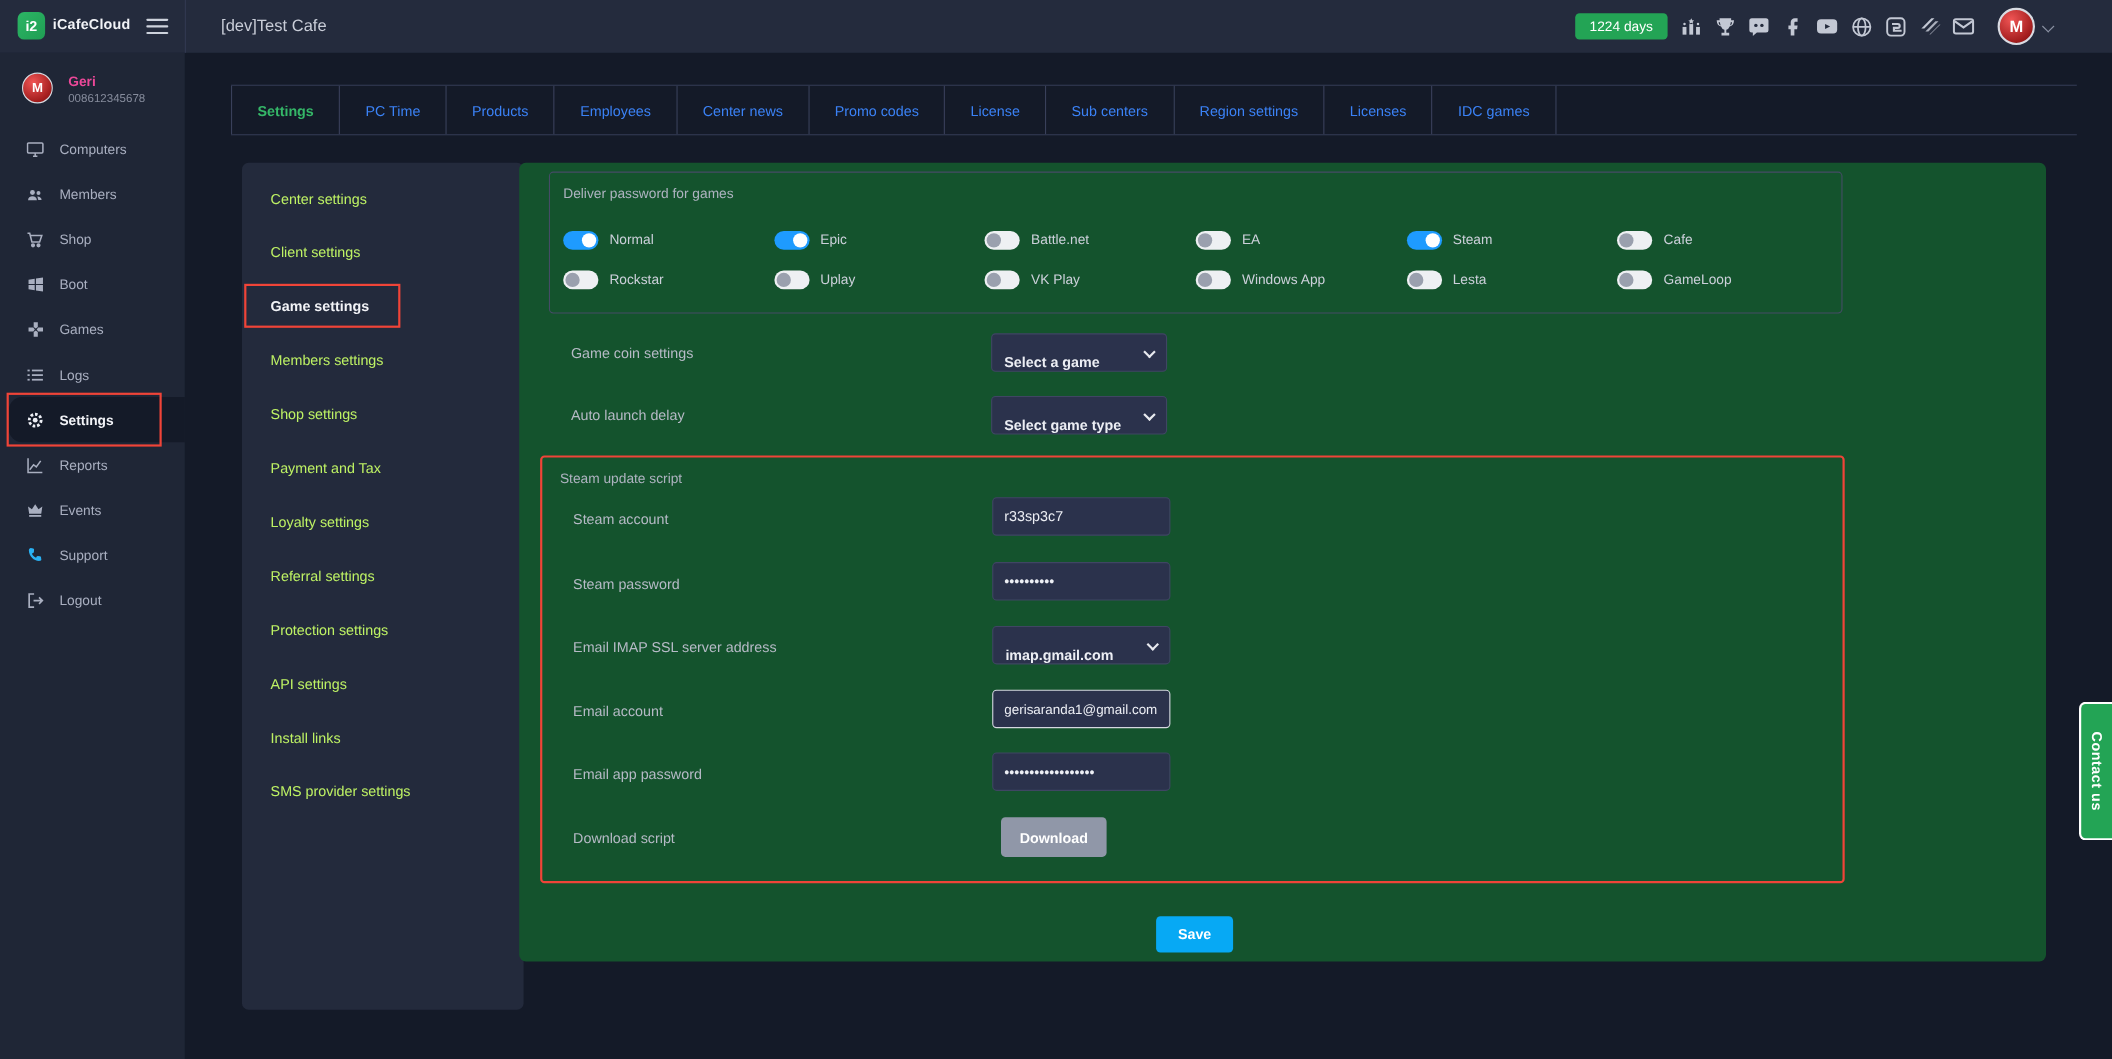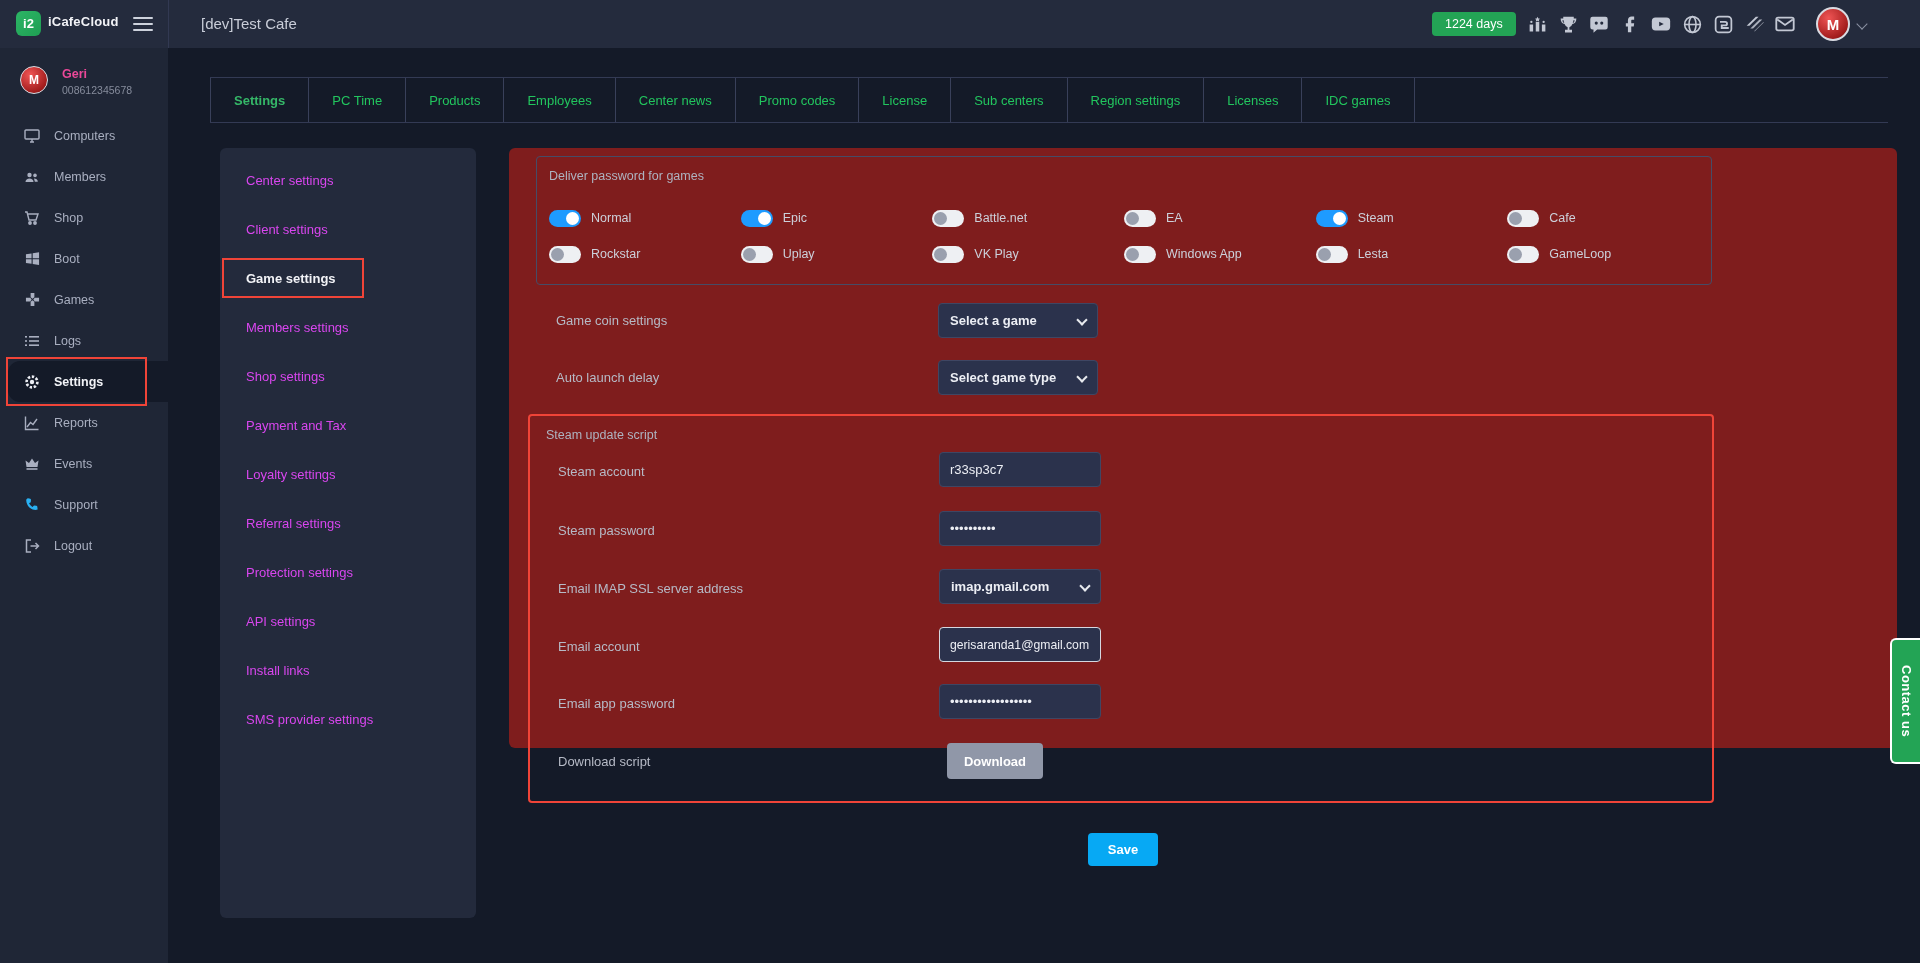--- a/index.html
+++ b/index.html
@@ -41,53 +41,53 @@
              color:#a9afc0; font-size:12.5px; cursor:pointer; }
   .sb-item .ic { width:16px; height:16px; display:flex; align-items:center; justify-content:center; }
   .sb-item.active { background:#141a28; border-radius:12px 0 0 12px; margin-left:8px; padding-left:16px;
                     color:#f2f3f7; font-weight:bold; }
   .red-box-settings { position:absolute; left:6px; top:309px; width:141px; height:49px;
                       border:2px solid #f04438; pointer-events:none; z-index:6; }
 
   
   .tabbar { position:absolute; left:210px; top:77px; width:1678px; height:46px;
             border-top:1px solid #333a54; border-bottom:1px solid #333a54; display:flex; }
-  .tab { height:100%; display:flex; align-items:center; padding:0 23px; font-size:13px; color:#22c55e;
+  .tab { height:100%; display:flex; align-items:center; padding:0 23px; font-size:13px; color:#3b82f6;
          border-right:1px solid #39405a; cursor:pointer; white-space:nowrap; }
   .tab:first-child { border-left:1px solid #39405a; }
   .tab.active { color:#35b768; font-weight:bold; }
 
   
   .submenu { position:absolute; left:220px; top:148px; width:256px; height:770px; background:#232a3c;
              border-radius:6px; padding-top:8px; }
-  .sm-item { height:49px; display:flex; align-items:center; padding-left:26px; color:#d946ef;
+  .sm-item { height:49px; display:flex; align-items:center; padding-left:26px; color:#bef264;
              font-size:13px; cursor:pointer; }
   .sm-item.active { color:#f2f3f7; font-weight:bold; }
   .red-box-game { position:absolute; left:2px; top:110px; width:142px; height:40px;
                   border:2px solid #f04438; pointer-events:none; }
 
   
-  .mainpanel { position:absolute; left:509px; top:148px; width:1388px; height:600px; background:#7f1d1d; border-radius:6px; }
+  .mainpanel { position:absolute; left:472px; top:148px; width:1388px; height:726px; background:#14532d; border-radius:6px; }
 
   .fs { position:absolute; border:1px solid #454c66; border-radius:4px; }
   .fs-deliver { left:27px; top:8px; width:1176px; height:129px; }
   .fs-legend { position:absolute; left:12px; top:12px; font-size:12.5px; color:#aeb3c0; }
   .tgl-grid { position:absolute; left:12px; top:43px; right:12px; display:grid;
               grid-template-columns:repeat(6,1fr); row-gap:0; }
   .tgl-cell { height:36px; display:flex; align-items:center; gap:10px; }
   .tgl { position:relative; width:32px; height:17px; border-radius:9px; background:#eef0f3; cursor:pointer; flex:0 0 auto; }
   .tgl .knob { position:absolute; top:2px; left:2px; width:13px; height:13px; border-radius:50%; background:#9aa0ae; }
   .tgl.on { background:#1e9bff; }
   .tgl.on .knob { left:auto; right:2px; background:#ffffff; }
   .tgl-lbl { font-size:12.5px; color:#ccd0da; }
 
   .form-label { position:absolute; font-size:13px; color:#b6bac6; }
   .selectbox, .inputbox { position:absolute; width:162px; height:35px; background:#2b324c;
             border:1px solid #3f4663; border-radius:4px; color:#eceef4; font-size:13px; }
-  .selectbox { display:flex; align-items:center; padding:0 26px 0 11px; cursor:pointer; font-weight:bold; }
+  .selectbox { display:flex; align-items:flex-end; padding:0 26px 0 11px; cursor:pointer; font-weight:bold; }
   .selectbox .chev { position:absolute; right:11px; top:12px; width:8px; height:8px;
             border-right:2px solid #e8eaef; border-bottom:2px solid #e8eaef; transform:rotate(45deg); }
   .inputbox { padding:0 10px; font-family:"Liberation Sans", sans-serif; outline:none; }
   .inputbox.light-border { border:1px solid #d5d8e0; }
 
   .fs-steam { left:19px; top:266px; width:1186px; height:389px; border:2px solid #f04438; }
   .steam-legend { position:absolute; left:16px; top:12px; font-size:12.5px; color:#aeb3c0; }
   .download-btn { position:absolute; left:417px; top:327px; width:96px; height:36px; background:#9097a8;
                   border:none; border-radius:4px; color:#fff; font-size:13px; font-weight:bold; cursor:pointer;
                   font-family:"Liberation Sans", sans-serif; }

